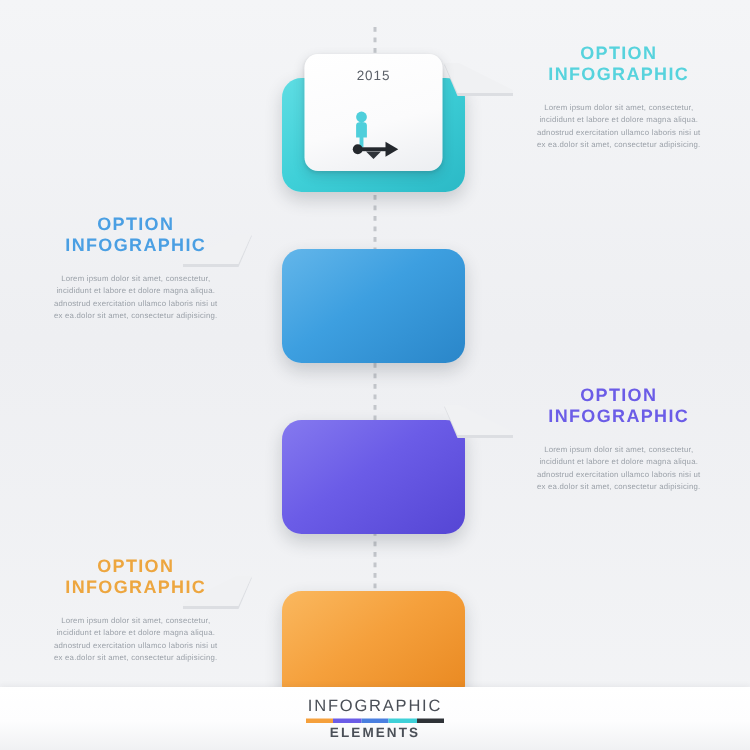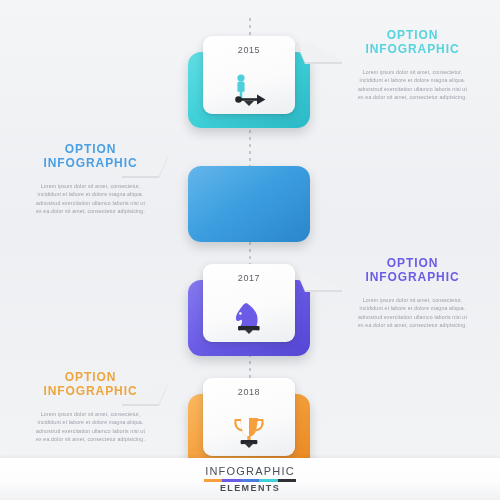--- a/index.html
+++ b/index.html
@@ -181,34 +181,20 @@
 
     <div class="card-back" style="background:linear-gradient(145deg,#8579ef 0%,#6b5ce7 45%,#5546d4 100%);"></div>
 
     <div class="ribbon ribbon-right">
       <svg width="46" height="28" viewBox="0 0 46 28">
         <path d="M0 3 L10 3 L46 21 L46 24 L9 24 Z" fill="#dcdee2"></path>
         <path d="M0 2 L10 2 L46 20 L46 22 L9 22 Z" fill="#f0f1f3"></path>
       </svg>
     </div>
 
-    <div class="card-front">
-      <div class="year">2017</div>
-      <div class="icon-slot">
-        <svg width="38" height="34" viewBox="0 0 38 34">
-          <path d="M14 3 C11 7 7 11 6 16 c-.6 3 1 4.6 3 3.8 l2.6-1.2
-                   c1 2.4 .2 4.6 -1.4 6.6 l16.4 0 c1.6-5 1.4-11.6 -2-15.8
-                   C22.2 6 18.6 3.6 16.6 2 Z" fill="#6b5ce7"></path>
-          <circle cx="10.4" cy="12.6" r="1.25" fill="#ffffff"></circle>
-          <rect x="8" y="25" width="21.6" height="4.4" rx="1.1" fill="#24282d"></rect>
-          <path d="M10 29.4 L27.6 29.4 L25.4 33 L12.2 33 Z" fill="#f2f3f5"></path>
-        </svg>
-      </div>
-      <div class="caret"></div>
-    </div>
 
     <div class="txt txt-right">
       <div class="opt-title" style="color:#6b5ce7;">
         <span>OPTION</span>
         <span class="l2">INFOGRAPHIC</span>
       </div>
       <div class="body-txt">
         <span>Lorem ipsum dolor sit amet, consectetur,</span>
         <span>incididunt et labore et dolore magna aliqua.</span>
         <span>adnostrud exercitation ullamco laboris nisi ut</span>
@@ -221,36 +207,20 @@
 
     <div class="card-back" style="background:linear-gradient(145deg,#fab85f 0%,#f5a03c 45%,#e8871f 100%);"></div>
 
     <div class="ribbon ribbon-left">
       <svg width="46" height="28" viewBox="0 0 46 28">
         <path d="M46 3 L36 3 L0 21 L0 24 L37 24 Z" fill="#dcdee2"></path>
         <path d="M46 2 L36 2 L0 20 L0 22 L37 22 Z" fill="#f0f1f3"></path>
       </svg>
     </div>
 
-    <div class="card-front">
-      <div class="year">2018</div>
-      <div class="icon-slot">
-        <svg width="40" height="34" viewBox="0 0 40 34">
-          <path d="M11 3 L29 3 L27.4 14 C26.6 19 23.6 21.6 20 21.6
-                   C16.4 21.6 13.4 19 12.6 14 Z" fill="#f5a03c"></path>
-          <path d="M11 3 L20 3 L20 21.6 C16.4 21.6 13.4 19 12.6 14 Z" fill="#fcfcfd"></path>
-          <path d="M11.3 5 L6.6 5 C5.4 10 8 14.4 12.4 15.2" fill="none" stroke="#f5a03c" stroke-width="2.1" stroke-linecap="round"></path>
-          <path d="M28.7 5 L33.4 5 C34.6 10 32 14.4 27.6 15.2" fill="none" stroke="#f5a03c" stroke-width="2.1" stroke-linecap="round"></path>
-          <rect x="18.4" y="21" width="3.2" height="4.2" fill="#f5a03c"></rect>
-          <rect x="11.6" y="25" width="16.8" height="4.2" rx="1.1" fill="#24282d"></rect>
-          <path d="M13.4 29.2 L26.6 29.2 L24.8 32.6 L15.2 32.6 Z" fill="#f2f3f5"></path>
-        </svg>
-      </div>
-      <div class="caret"></div>
-    </div>
 
     <div class="txt txt-left">
       <div class="opt-title" style="color:#eda63f;">
         <span>OPTION</span>
         <span class="l2">INFOGRAPHIC</span>
       </div>
       <div class="body-txt">
         <span>Lorem ipsum dolor sit amet, consectetur,</span>
         <span>incididunt et labore et dolore magna aliqua.</span>
         <span>adnostrud exercitation ullamco laboris nisi ut</span>

